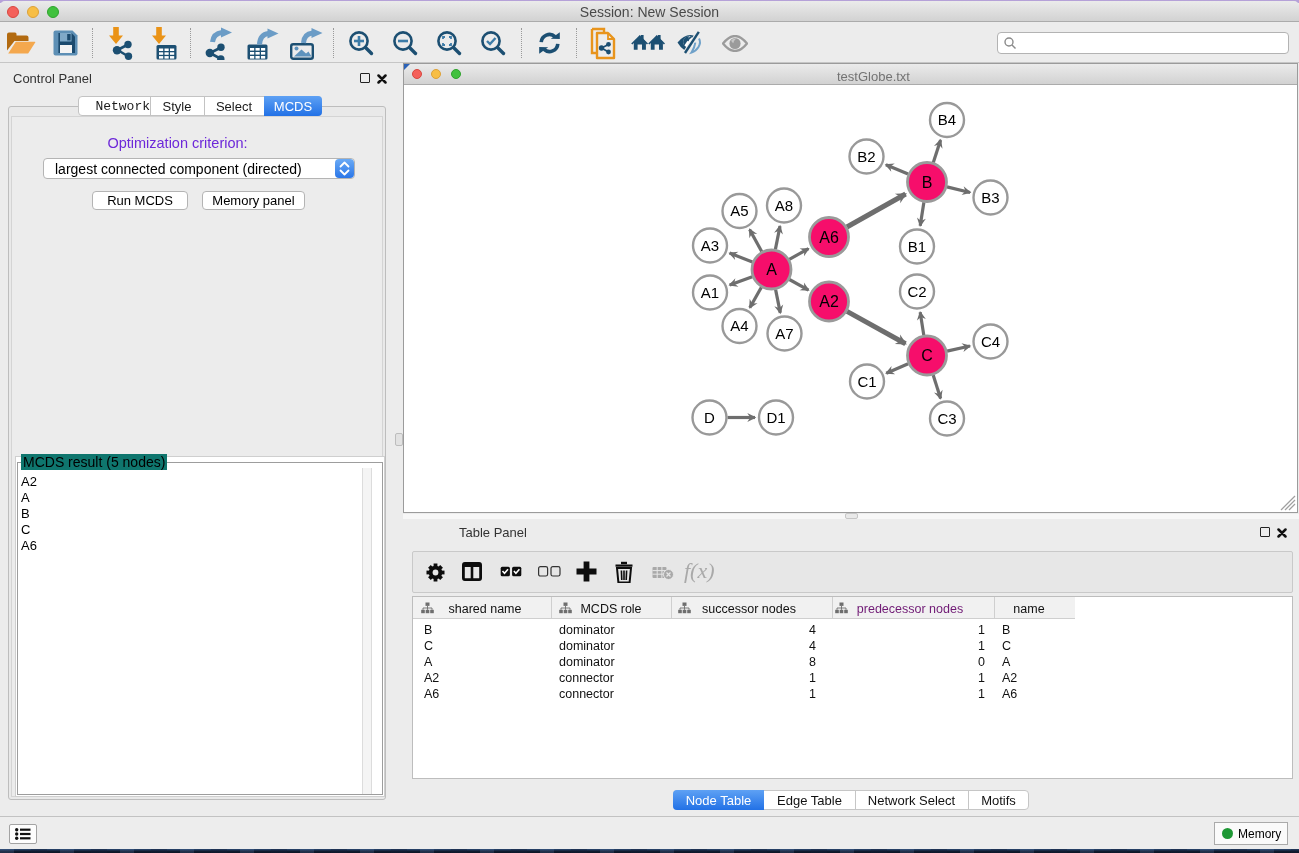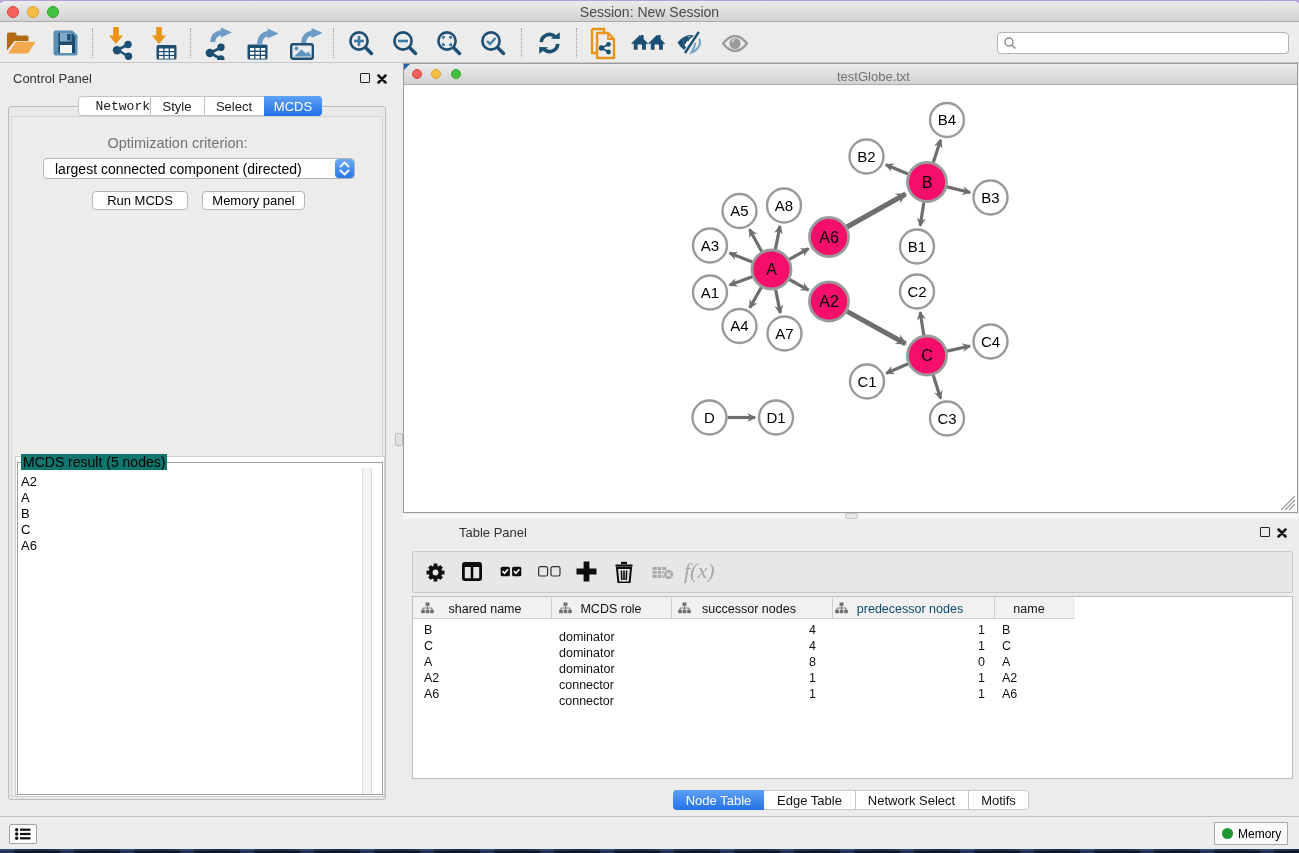--- a/index.html
+++ b/index.html
@@ -44,21 +44,21 @@
 
 <div class="abs" style="left:78px;top:96px;width:244px;height:20px;background:#fff;border:1px solid #c3c3c3;border-radius:4px;"></div>
 <div class="abs" style="left:150px;top:96px;width:1px;height:20px;background:#c3c3c3;"></div>
 <div class="abs" style="left:204px;top:96px;width:1px;height:20px;background:#c3c3c3;"></div>
 <div class="abs" style="left:264px;top:96px;width:58px;height:20px;background:linear-gradient(#5ea1f4,#2271e6);border-radius:0 4px 4px 0;"></div>
 <div class="abs" style="left:78px;top:99px;width:72px;text-align:right;font-size:13px;color:#1a1a1a;font-family:Liberation Mono, monospace;">Network</div>
 <div class="abs" style="left:150px;top:99px;width:54px;text-align:center;font-size:13px;color:#1a1a1a;">Style</div>
 <div class="abs" style="left:204px;top:99px;width:60px;text-align:center;font-size:13px;color:#1a1a1a;">Select</div>
 <div class="abs" style="left:264px;top:99px;width:58px;text-align:center;font-size:13px;color:#fff;">MCDS</div>
 
-<div class="abs" style="left:11px;top:135px;width:333px;text-align:center;font-size:14.5px;color:#737373;">Optimization criterion:</div>
+<div class="abs" style="left:11px;top:135px;width:333px;text-align:center;font-size:14.5px;color:#6d28d9;">Optimization criterion:</div>
 <div class="abs" style="left:43px;top:158px;width:312px;height:21px;background:#fff;border:1px solid #b4b4b4;border-radius:4px;"></div>
 <div class="abs" style="left:335px;top:159px;width:19px;height:19px;background:linear-gradient(#6aaaf5,#2a76e8);border-radius:4px;"></div>
 <svg class="abs" style="left:338px;top:161px;" width="13" height="15" viewBox="0 0 13 15">
     <path d="M2.5 5.5 L6.5 1.5 L10.5 5.5" fill="none" stroke="#fff" stroke-width="1.8" stroke-linecap="round" stroke-linejoin="round"></path>
     <path d="M2.5 9.5 L6.5 13.5 L10.5 9.5" fill="none" stroke="#fff" stroke-width="1.8" stroke-linecap="round" stroke-linejoin="round"></path>
   </svg>
 <div class="abs" style="left:55px;top:161px;font-size:14px;color:#000;">largest connected component (directed)</div>
 <div class="abs" style="left:92px;top:191px;width:96px;height:19px;background:#fff;border:1px solid #b4b4b4;border-radius:4px;text-align:center;font-size:13px;color:#000;line-height:18px;">Run MCDS</div>
 <div class="abs" style="left:202px;top:191px;width:103px;height:19px;background:#fff;border:1px solid #b4b4b4;border-radius:4px;text-align:center;font-size:13px;color:#000;line-height:18px;">Memory panel</div>
 
@@ -222,24 +222,24 @@
       <rect x="4.5" y="0.5" width="4" height="3.4"></rect>
       <rect x="0.2" y="7.8" width="3.6" height="3.4"></rect>
       <rect x="4.7" y="7.8" width="3.6" height="3.4"></rect>
       <rect x="9.2" y="7.8" width="3.6" height="3.4"></rect>
     </g>
     <path d="M6.5 4 L6.5 6 M2 7.8 L2 6 L11 6 L11 7.8 M6.5 6 L6.5 7.8" stroke="#6e6e6e" stroke-width="0.9" fill="none"></path>
   </svg>
 <div class="abs" style="left:440px;top:602px;width:90px;text-align:center;font-size:12.5px;color:#111;">shared name</div>
 <div class="abs" style="left:571px;top:602px;width:80px;text-align:center;font-size:12.5px;color:#111;">MCDS role</div>
 <div class="abs" style="left:694px;top:602px;width:110px;text-align:center;font-size:12.5px;color:#111;">successor nodes</div>
-<div class="abs" style="left:852px;top:602px;width:116px;text-align:center;font-size:12.5px;color:#0c4a6e;">predecessor nodes</div>
+<div class="abs" style="left:852px;top:602px;width:116px;text-align:center;font-size:12.5px;color:#701a75;">predecessor nodes</div>
 <div class="abs" style="left:994px;top:602px;width:70px;text-align:center;font-size:12.5px;color:#111;">name</div>
 <div class="abs" style="left:424px;top:622px;font-size:12.5px;color:#111;line-height:16px;">B<br>C<br>A<br>A2<br>A6</div>
-<div class="abs" style="left:559px;top:622px;font-size:12.5px;color:#111;line-height:16px;margin-top:7px;">dominator<br>dominator<br>dominator<br>connector<br>connector</div>
+<div class="abs" style="left:559px;top:622px;font-size:12.5px;color:#111;line-height:16px;">dominator<br>dominator<br>dominator<br>connector<br>connector</div>
 <div class="abs" style="left:756px;top:622px;width:60px;text-align:right;font-size:12.5px;color:#111;line-height:16px;">4<br>4<br>8<br>1<br>1</div>
 <div class="abs" style="left:925px;top:622px;width:60px;text-align:right;font-size:12.5px;color:#111;line-height:16px;">1<br>1<br>0<br>1<br>1</div>
 <div class="abs" style="left:1002px;top:622px;font-size:12.5px;color:#111;line-height:16px;">B<br>C<br>A<br>A2<br>A6</div>
 
 <div class="abs" style="left:673px;top:790px;width:356px;height:20px;background:#fff;border:1px solid #c6c6c6;border-radius:4px;"></div>
 <div class="abs" style="left:673px;top:790px;width:91px;height:20px;background:linear-gradient(#5ea1f4,#2271e6);border-radius:4px 0 0 4px;"></div>
 <div class="abs" style="left:855px;top:790px;width:1px;height:20px;background:#c6c6c6;"></div>
 <div class="abs" style="left:968px;top:790px;width:1px;height:20px;background:#c6c6c6;"></div>
 <div class="abs" style="left:673px;top:793px;width:91px;text-align:center;font-size:13px;color:#fff;">Node Table</div>
 <div class="abs" style="left:764px;top:793px;width:91px;text-align:center;font-size:13px;color:#111;">Edge Table</div>

